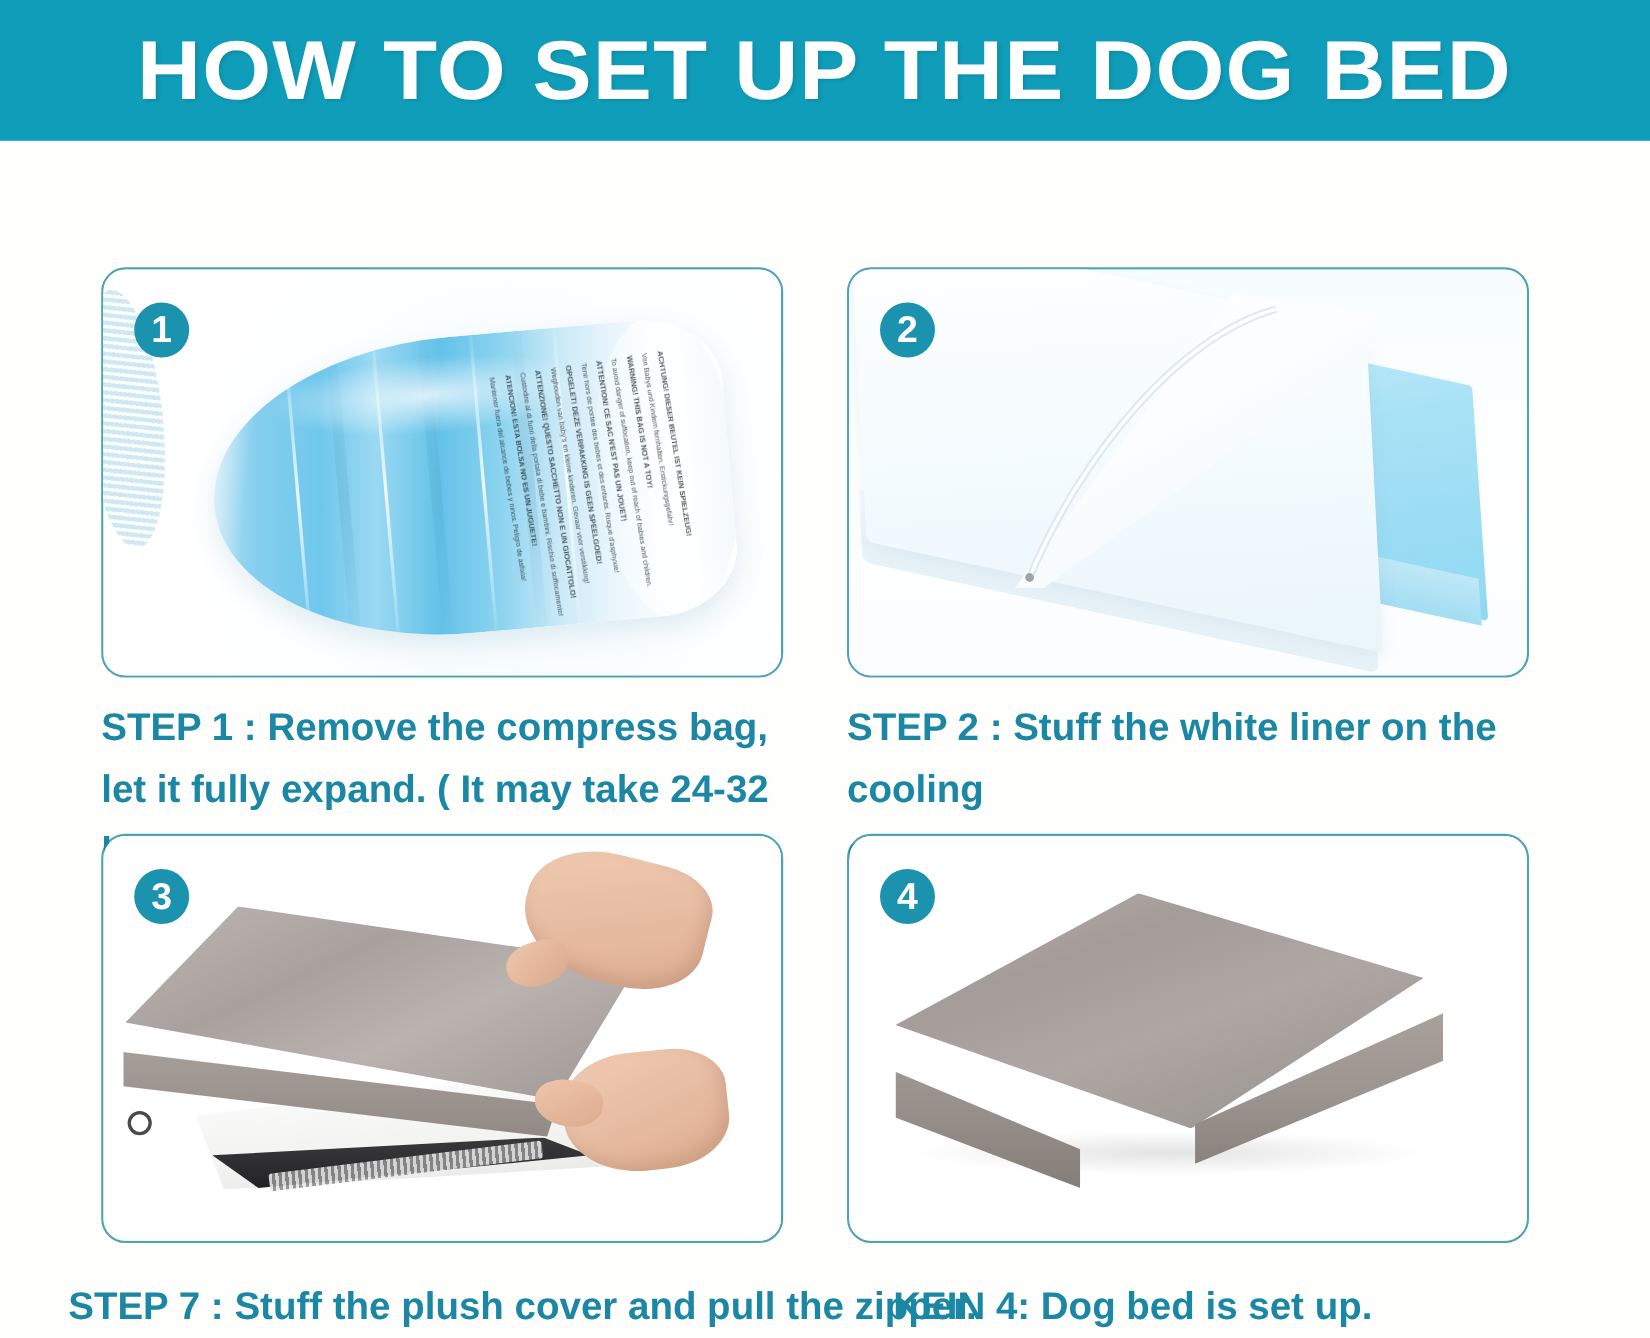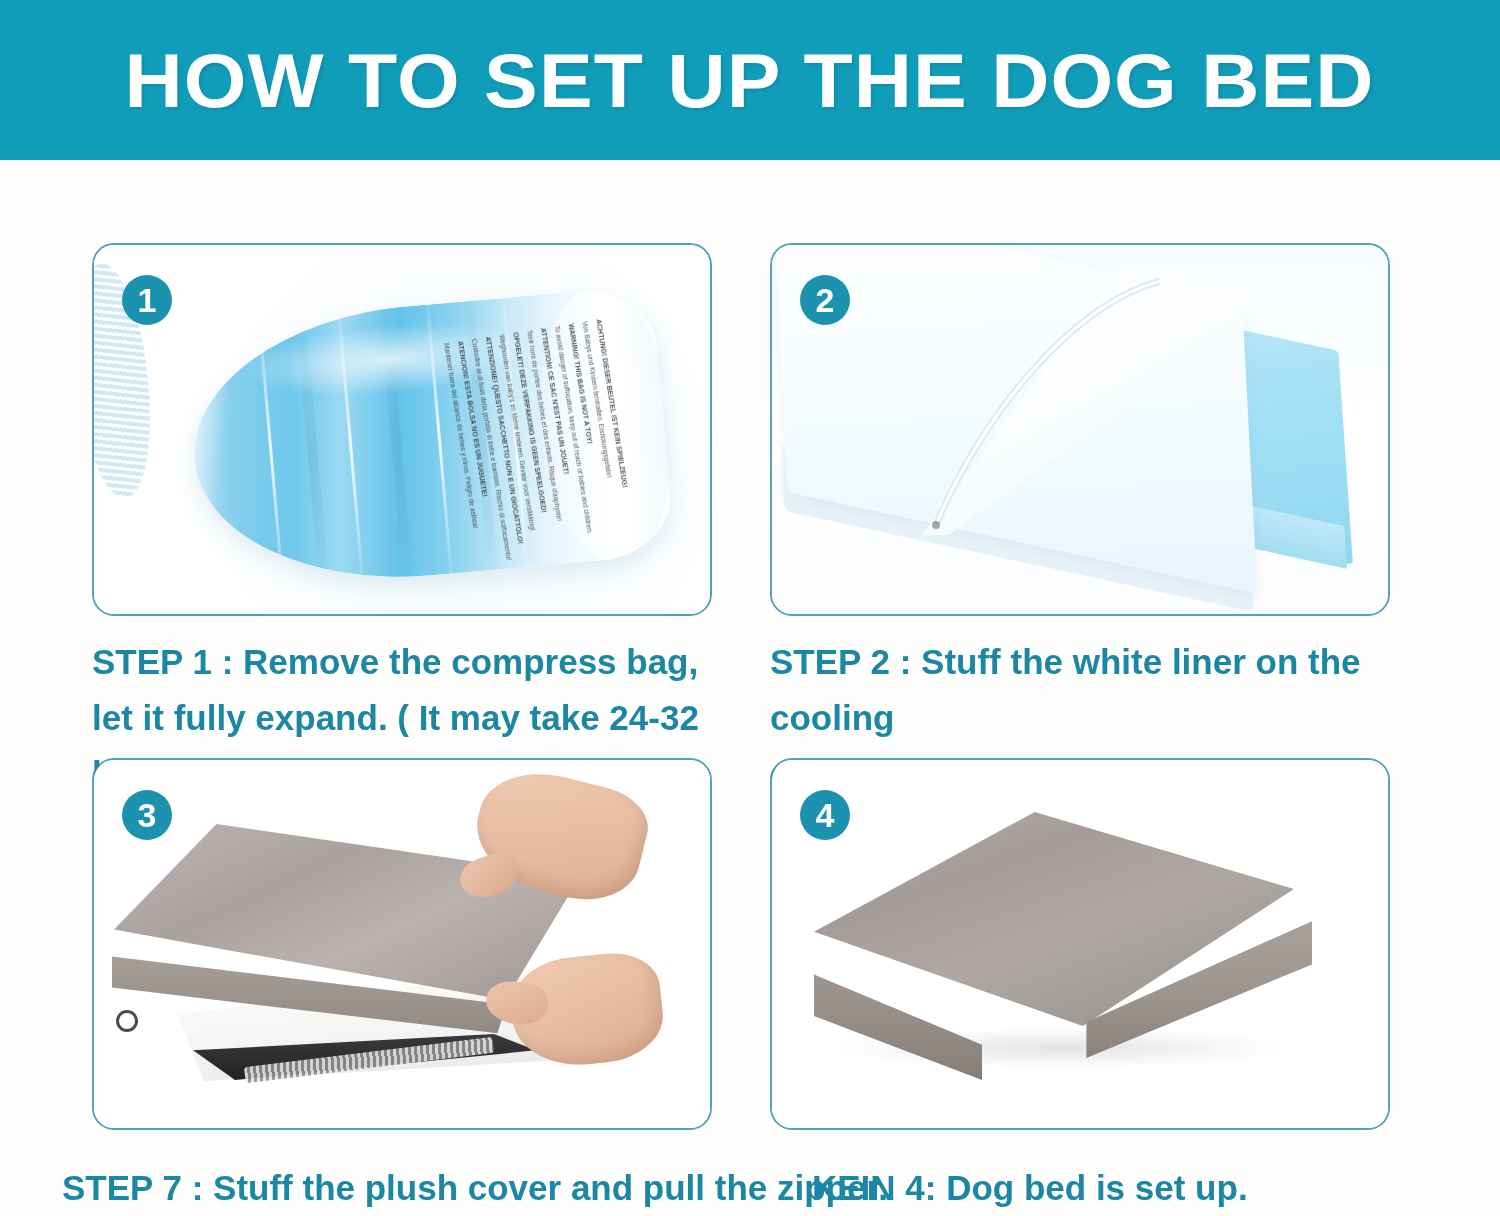--- a/index.html
+++ b/index.html
@@ -5,21 +5,21 @@
 <style>
   html,body{margin:0;padding:0;}
   body{
     width:1500px;height:1216px;
     background:#fefefc;
     font-family:"Liberation Sans", sans-serif;
     overflow:hidden;
     position:relative;
   }
   .banner{
-    position:absolute;left:0;top:0;width:1500px;height:160px;
+    position:absolute;left:0;top:0;width:1500px;height:128px;
     background:#109db9;
     display:flex;align-items:center;justify-content:center;
   }
   .banner-title{
     color:#ffffff;
     font-size:76px;
     font-weight:bold;
     letter-spacing:1px;
     transform:scaleX(1.06);
     text-shadow:2px 2px 3px rgba(0,0,0,.10);

